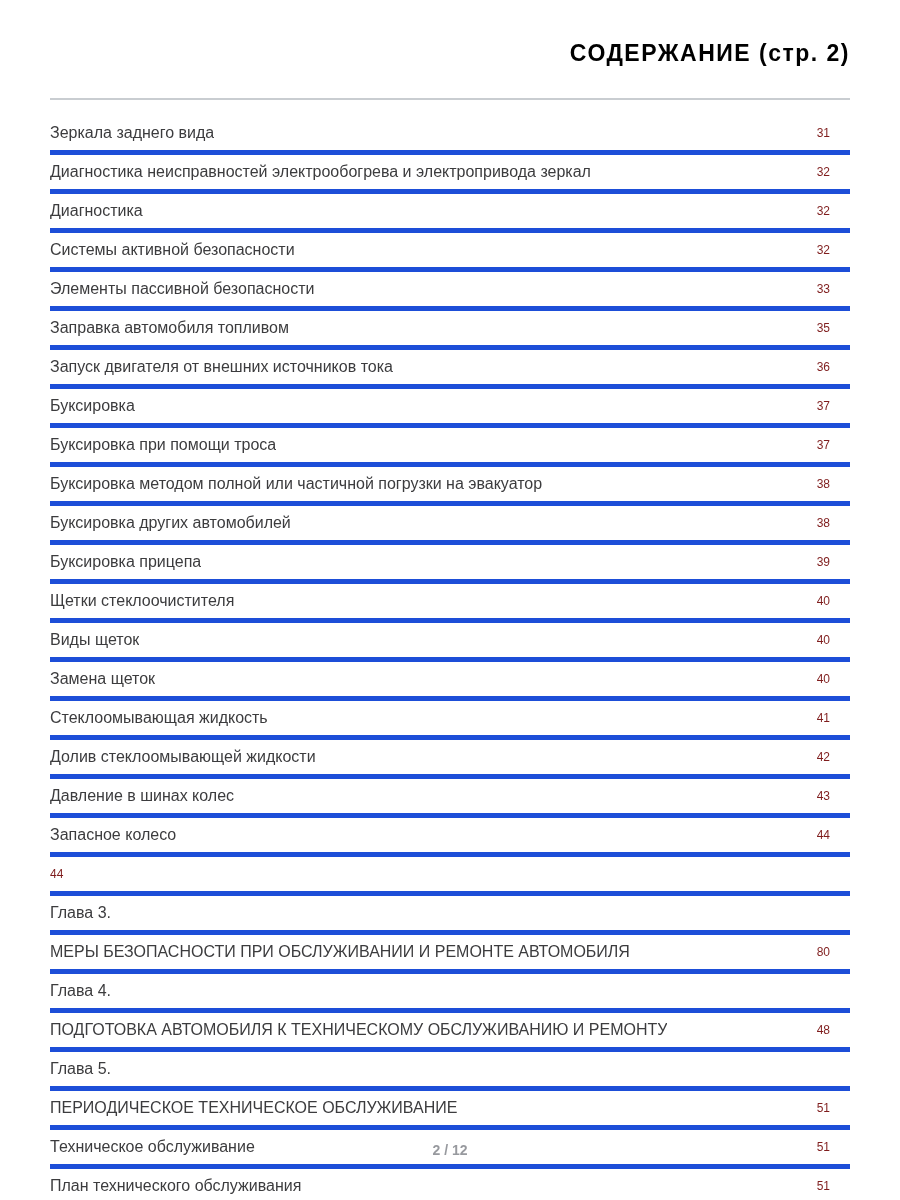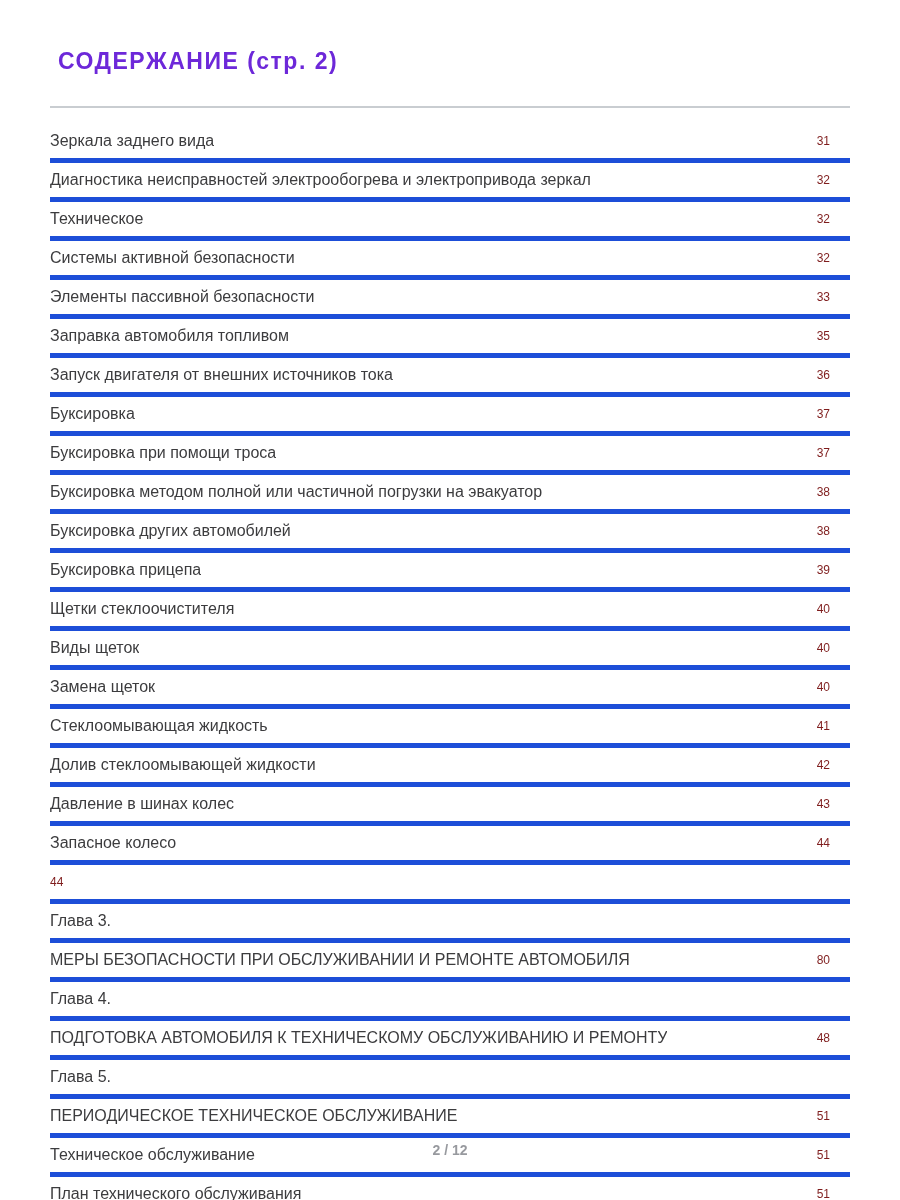--- a/index.html
+++ b/index.html
@@ -15,27 +15,27 @@
     position: relative;
     width: 900px;
     height: 1200px;
     overflow: hidden;
   }
   .content {
     width: 800px;
     margin: 0 auto;
   }
   .page-title {
-    margin: 8px;
+    margin: 0;
     padding-top: 40px;
-    text-align: left;
+    text-align: right;
     font-size: 23px;
     font-weight: 700;
     letter-spacing: 1.5px;
-    color: #6d28d9;
+    color: #000000;
   }
   .title-rule {
     margin-top: 31px;
     height: 2px;
     background: #c9cdd1;
     border: none;
   }
   .toc-list {
     margin-top: 16px;
   }
@@ -82,21 +82,21 @@
     <span class="toc-label">Зеркала заднего вида</span>
     <span class="toc-page">31</span>
   </div>
 
   <div class="toc-row">
     <span class="toc-label">Диагностика неисправностей электрообогрева и электропривода зеркал</span>
     <span class="toc-page">32</span>
   </div>
 
   <div class="toc-row">
-    <span class="toc-label">Техническое</span>
+    <span class="toc-label">Диагностика</span>
     <span class="toc-page">32</span>
   </div>
 
   <div class="toc-row">
     <span class="toc-label">Системы активной безопасности</span>
     <span class="toc-page">32</span>
   </div>
 
   <div class="toc-row">
     <span class="toc-label">Элементы пассивной безопасности</span>

